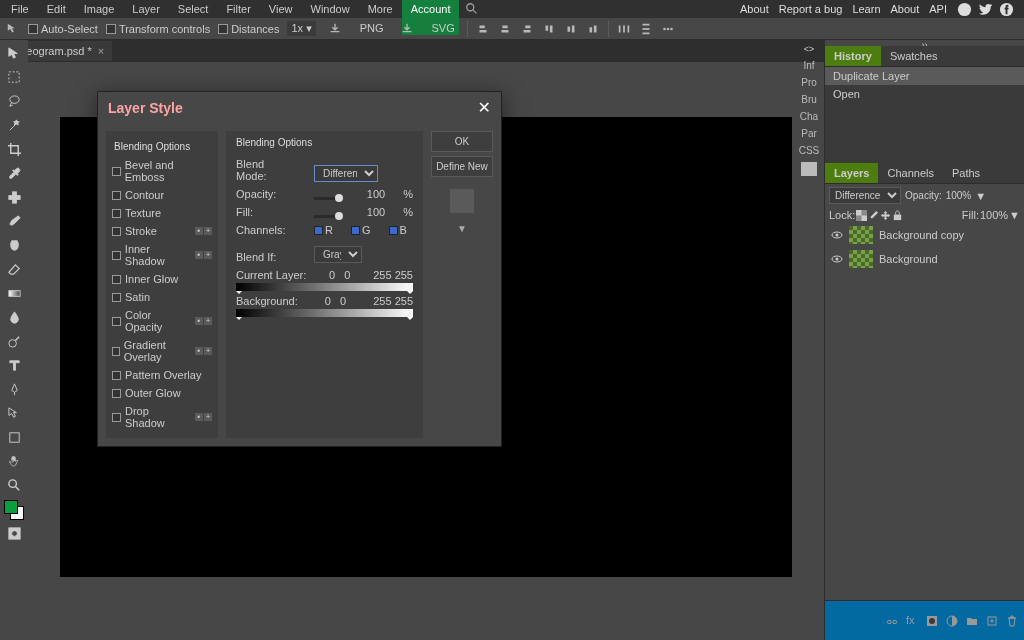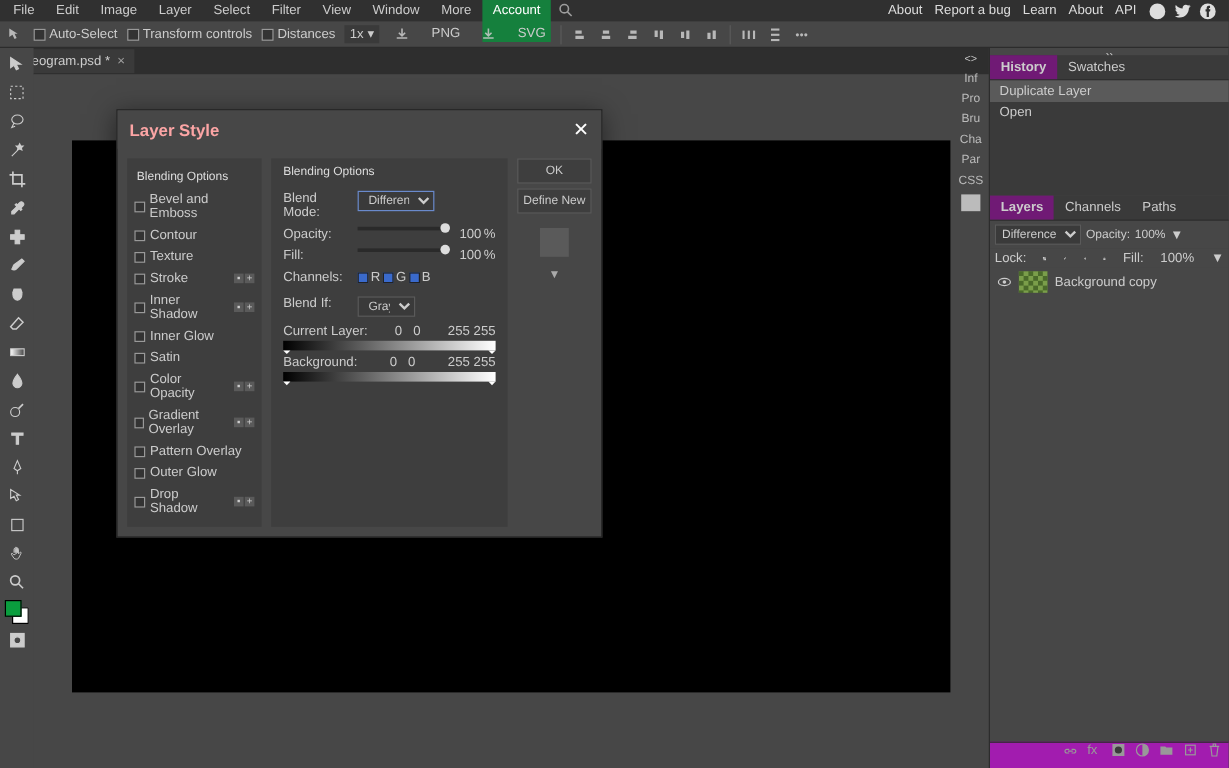--- a/index.html
+++ b/index.html
@@ -29,51 +29,51 @@
 .toolbar .tool svg{width:15px;height:15px;fill:#ccc;stroke:#ccc}
 .toolbar .swatch{width:20px;height:20px;position:relative;margin-top:2px}
 .toolbar .swatch .fg{position:absolute;top:0;left:0;width:14px;height:14px;background:#0a9e3e;border:1px solid #000}
 .toolbar .swatch .bg{position:absolute;bottom:0;right:0;width:14px;height:14px;background:#fff;border:1px solid #000}
 .inspector{position:absolute;top:40px;right:200px;width:30px;display:flex;flex-direction:column;align-items:center;gap:6px;padding-top:4px}
 .inspector .tag{font-size:10px;color:#bbb}
 .inspector .imgico{width:16px;height:14px;background:#bbb}
 .panels{position:absolute;top:40px;right:0;width:200px;bottom:0;background:#474747;border-left:1px solid #2c2c2c;display:flex;flex-direction:column}
 .panelhead{display:flex;background:#3a3a3a;border-bottom:1px solid #2c2c2c}
 .panelhead .t{padding:4px 9px;cursor:pointer}
-.panelhead .t.active{background:#701a75;font-weight:bold}
+.panelhead .t.active{background:#4d7c0f;font-weight:bold}
 .histlist{background:#3a3a3a}
 .histlist .row{padding:3px 8px}
 .histlist .row.sel{background:#5a5a5a}
 .layersopts{display:flex;align-items:center;gap:4px;padding:3px 4px;background:#474747}
 .layersopts select{background:#3a3a3a;color:#ccc;border:1px solid #5a5a5a;font-size:10px;padding:1px;width:72px}
 .layersopts .op{font-size:10px}
 .layersopts .v{font-size:10px}
-.lockrow{display:flex;align-items:center;gap:14px;padding:2px 4px;font-size:10px;background:#474747}
+.lockrow{display:flex;align-items:center;gap:1px;padding:2px 4px;font-size:10px;background:#474747}
 .lockrow svg{width:11px;height:11px;fill:#ccc}
 .layerlist{flex:1;background:#474747}
 .layerlist .row{display:flex;align-items:center;gap:6px;padding:3px 6px}
 .layerlist .eye{width:12px;height:12px}
 .layerlist .thumb{width:24px;height:18px;background:repeating-conic-gradient(#7a9e4a 0 25%,#4a6a2a 0 50%) 0 0/8px 8px}
 .layerlist .name{font-size:11px}
-.panelfoot{height:22px;background:#a21caf;border-top:1px solid #2c2c2c;display:flex;justify-content:flex-end;align-items:flex-start;gap:8px;padding:0 6px}
+.panelfoot{height:40px;background:#0369a1;border-top:1px solid #2c2c2c;display:flex;justify-content:flex-end;align-items:center;gap:8px;padding:0 6px}
 .panelfoot svg{width:12px;height:12px;fill:#999}
 .dialog{position:absolute;top:91px;left:97px;width:405px;background:#474747;border:1px solid #222;box-shadow:0 4px 20px rgba(0,0,0,.5)}
 .dlghead{display:flex;justify-content:space-between;align-items:center;padding:6px 10px;background:#474747}
 .dlghead .title{font-size:14px;font-weight:bold;color:#fca5a5}
 .dlghead .close{font-size:16px;cursor:pointer;color:#fff}
 .dlgbody{display:flex;padding:8px;gap:8px}
 .dlgleft{width:112px;background:#3e3e3e;padding:6px 0}
 .dlgleft .cat{padding:4px 8px;font-size:10px;color:#ddd}
 .dlgleft .fx{padding:3px 6px;display:flex;align-items:center;gap:4px;font-size:10px}
 .dlgleft .fx .cb{width:9px;height:9px;border:1px solid #999;background:#333}
 .dlgleft .fx .add{margin-left:auto;display:flex;gap:1px}
 .dlgleft .fx .add span{width:8px;height:8px;background:#5a5a5a;font-size:8px;text-align:center;line-height:8px}
 .dlgmid{flex:1;background:#3e3e3e;padding:6px 10px}
 .dlgmid .title{font-size:10px;color:#ddd;margin-bottom:10px}
-.dlgmid .row{display:flex;align-items:flex-start;gap:2px;margin-bottom:6px;font-size:10px}
+.dlgmid .row{display:flex;align-items:flex-end;gap:18px;margin-bottom:6px;font-size:10px}
 .dlgmid .row label{width:60px}
 .dlgmid select{background:#3a3a3a;color:#ccc;border:1px solid #6a8acc;font-size:10px;padding:1px 4px;width:64px}
 .dlgmid .slider{flex:1;height:3px;background:#2a2a2a;position:relative}
 .dlgmid .slider .knob{position:absolute;right:0;top:-3px;width:8px;height:8px;border-radius:50%;background:#ddd}
 .dlgmid .num{width:24px;text-align:right}
 .dlgmid .ch{display:flex;align-items:center;gap:2px}
 .dlgmid .ch .cb{width:9px;height:9px;background:#3a6acc;border:1px solid #222}
 .dlgmid .grad{height:8px;background:linear-gradient(90deg,#000,#fff);margin-top:2px;position:relative}
 .dlgmid .grad::before,.dlgmid .grad::after{content:"";position:absolute;top:8px;width:0;height:0;border:3px solid transparent;border-top-color:#fff}
 .dlgmid .grad::before{left:0}
@@ -374,20 +374,28 @@
   </div>
   <div class="layerlist">
     <div class="row">
       <svg class="eye" viewBox="0 0 12 12">
           <ellipse cx="6" cy="6" rx="5" ry="3" fill="none" stroke="#ccc"></ellipse>
           <circle cx="6" cy="6" r="1.5" fill="#ccc"></circle>
         </svg>
       <div class="thumb"></div>
       <span class="name">Background copy</span>
     </div>
+    <div class="row">
+      <svg class="eye" viewBox="0 0 12 12">
+          <ellipse cx="6" cy="6" rx="5" ry="3" fill="none" stroke="#ccc"></ellipse>
+          <circle cx="6" cy="6" r="1.5" fill="#ccc"></circle>
+        </svg>
+      <div class="thumb"></div>
+      <span class="name">Background</span>
+    </div>
   </div>
   <div class="panelfoot">
     <svg viewBox="0 0 12 12">
         <path d="M3 5C2 5 1 6 1 7C1 8 2 9 3 9H5V8H3C2.5 8 2 7.5 2 7C2 6.5 2.5 6 3 6H5V5ZM7 5V6H9C9.5 6 10 6.5 10 7C10 7.5 9.5 8 9 8H7V9H9C10 9 11 8 11 7C11 6 10 5 9 5ZM4 6.5H8V7.5H4Z"></path>
       </svg>
     <svg viewBox="0 0 12 12">
         <text x="0" y="9" font-size="8" fill="#999">fx</text>
       </svg>
     <svg viewBox="0 0 12 12">
         <rect x="1" y="1" width="10" height="10" fill="#999"></rect>

